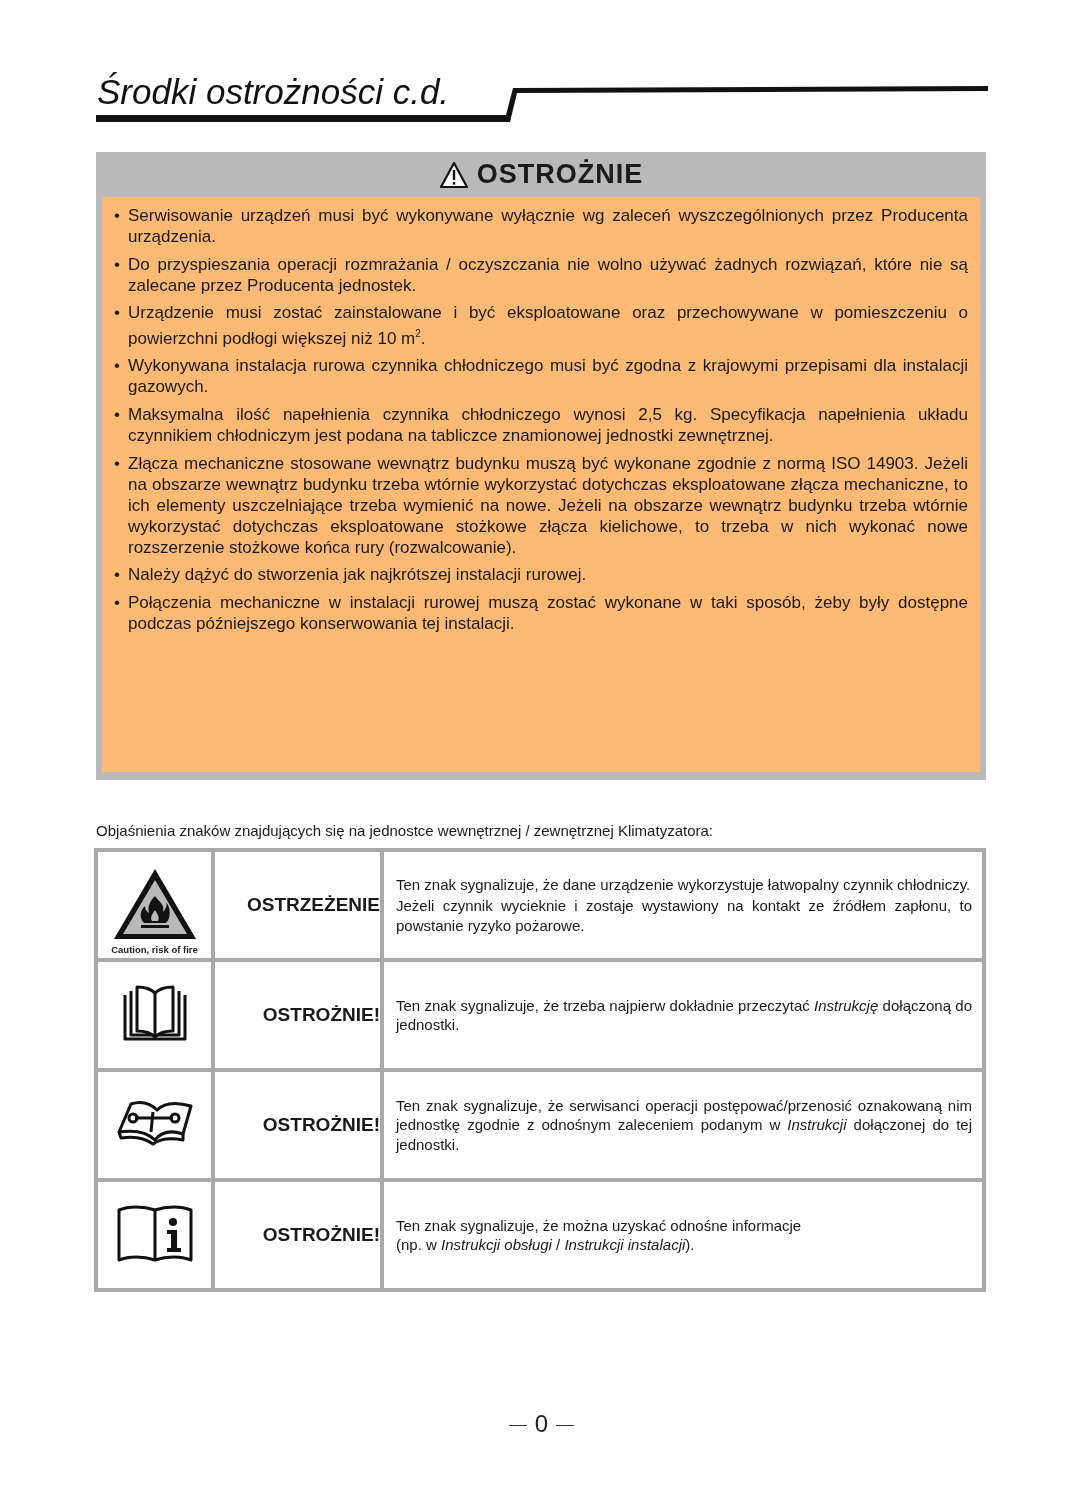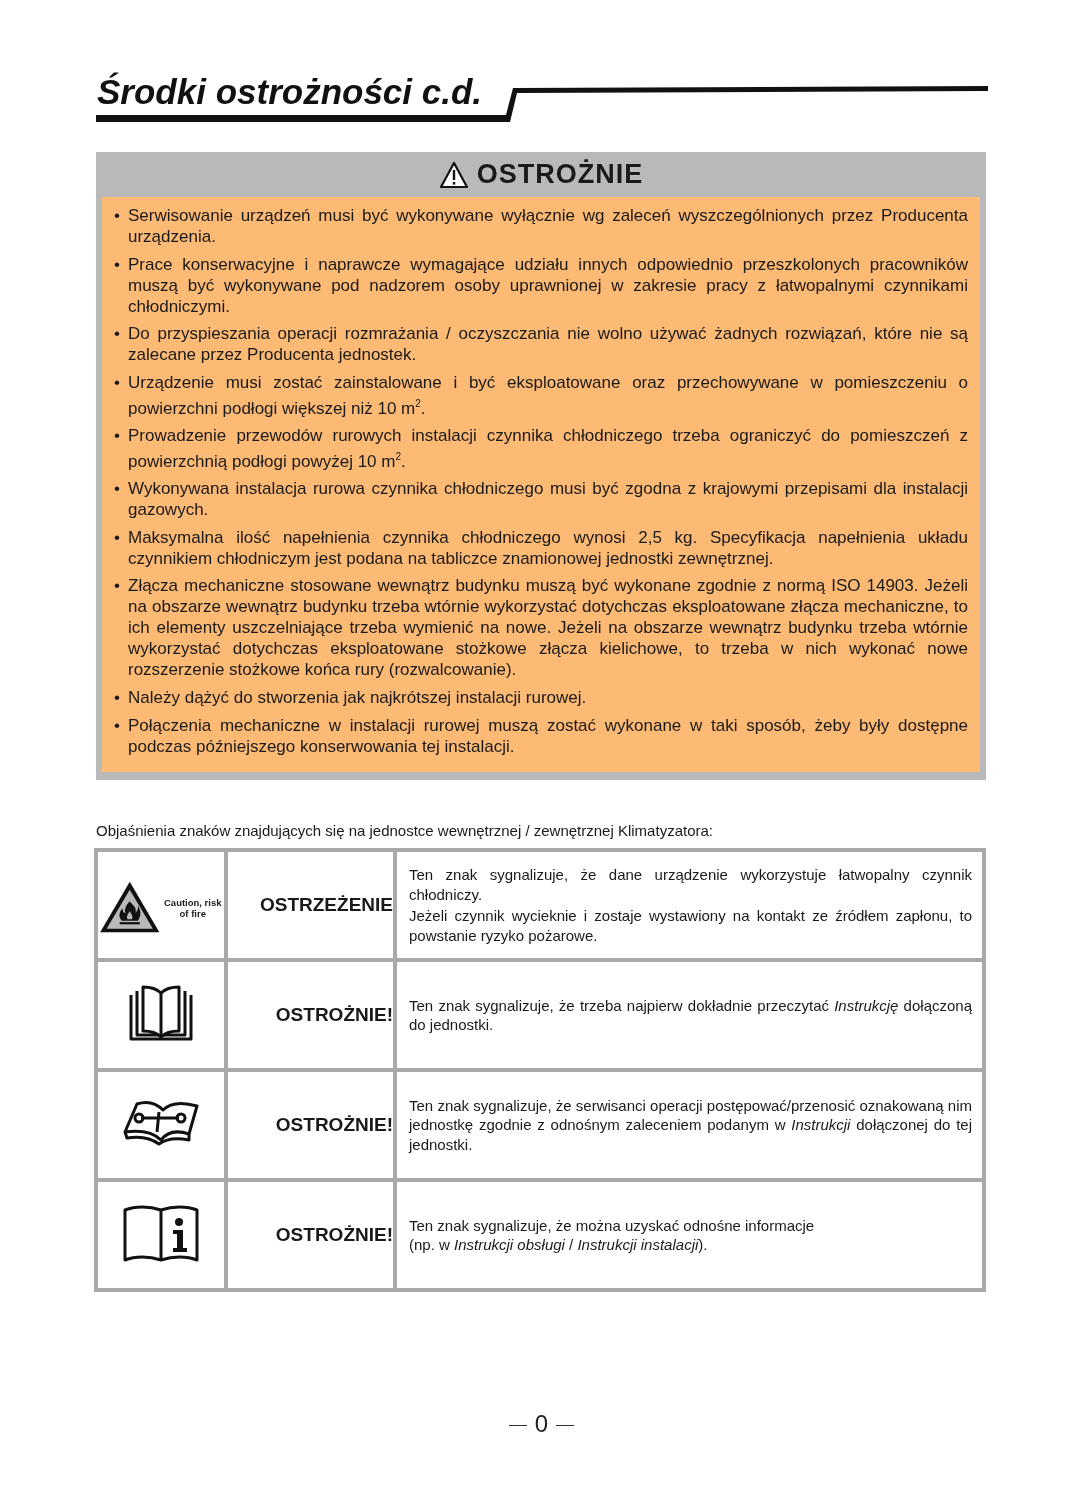--- a/index.html
+++ b/index.html
@@ -1,18 +1,18 @@
 <!DOCTYPE html>
 <html><head>
 <meta charset="utf-8">
 <style>
   html, body { margin: 0; padding: 0; background: #ffffff; }
   body { width: 1083px; height: 1508px; position: relative; font-family: "Liberation Sans", sans-serif; color: #1a1a1a; }
 
-  .title { position: absolute; left: 97px; top: 72px; font-size: 35px; font-weight: bold; font-style: italic; letter-spacing: 0px; color: #111; margin: 0; }
+  .title { position: absolute; left: 97px; top: 72px; font-size: 35px; font-weight: normal; font-style: italic; letter-spacing: 0px; color: #111; margin: 0; }
   .title-rule { position: absolute; left: 0; top: 0; }
 
   .caution-box { position: absolute; left: 96px; top: 152px; width: 890px; height: 628px; background: #b9b9b9; box-sizing: border-box; }
   .caution-head { height: 45px; display: flex; align-items: center; justify-content: center; }
   .caution-head .warn { width: 30px; height: 28px; margin-right: 8px; }
   .caution-head-label { font-size: 27px; font-weight: bold; letter-spacing: 1px; color: #1a1a1a; }
   .caution-body { position: absolute; left: 6px; top: 45px; right: 6px; bottom: 8px; background: #fdba74; padding: 8px 12px 0 12px; box-sizing: border-box; }
   .caution-body ul { list-style: none; margin: 0; padding: 0; }
   .caution-body li { position: relative; padding-left: 14px; font-size: 17px; line-height: 21px; text-align: justify; margin-bottom: 6.6px; }
   .caution-body li::before { content: "•"; position: absolute; left: 0; top: 0; font-size: 17px; }
@@ -20,21 +20,21 @@
 
   .intro { position: absolute; left: 96px; top: 822px; font-size: 15px; color: #1a1a1a; }
 
   .signs-table { position: absolute; left: 94px; top: 848px; width: 892px; border-collapse: collapse; background: #a9a9a9; }
   .signs-table td { background: #fff; border: 4px solid #a9a9a9; height: 106px; vertical-align: middle; padding: 0; }
   .signs-table td.icon-cell { width: 113px; text-align: center; }
   .signs-table td.label-cell { width: 165px; text-align: right; font-size: 19px; font-weight: bold; color: #1a1a1a; }
   .signs-table td.desc-cell { padding: 0 10px 0 12px; font-size: 15px; line-height: 19.5px; text-align: justify; }
   .desc-p { margin: 0; }
   .desc-p + .desc-p { margin-top: 2px; }
-  .fire-wrap { display: flex; flex-direction: row; align-items: center; justify-content: flex-end; height: 100px; padding-top: 4px; box-sizing: border-box; }
+  .fire-wrap { display: flex; flex-direction: column; align-items: center; justify-content: flex-end; height: 100px; padding-top: 4px; box-sizing: border-box; }
   .fire-caption { font-size: 9.5px; font-weight: bold; margin-top: 2px; color: #222; }
 
   .page-num { position: absolute; left: 0; width: 1083px; top: 1410px; text-align: center; font-size: 24px; color: #222; }
   .page-num .dash { display: inline-block; width: 18px; height: 1.5px; background: #333; vertical-align: middle; margin: 0 8px; }
 </style>
 </head>
 <body>
 
 <h1 class="title">Środki ostrożności c.d.</h1>
 <svg class="title-rule" width="1083" height="130">
@@ -46,24 +46,22 @@
     <svg class="warn" viewBox="0 0 30 28">
       <polygon points="15,2 28,26 2,26" fill="#fff" stroke="#111" stroke-width="2.2" stroke-linejoin="round"></polygon>
       <rect x="13.8" y="9" width="2.4" height="10" fill="#111"></rect>
       <rect x="13.8" y="21" width="2.4" height="2.6" fill="#111"></rect>
     </svg>
     <span class="caution-head-label">OSTROŻNIE</span>
   </div>
   <div class="caution-body">
     <ul>
       <li><span>Serwisowanie urządzeń musi być wykonywane wyłącznie wg zaleceń wyszczególnionych przez Producenta urządzenia.</span></li>
-      <li><span>Prace konserwacyjne i naprawcze wymagające udziału innych odpowiednio przeszkolonych pracowników muszą być wykonywane pod nadzorem osoby uprawnionej w zakresie pracy z łatwopalnymi czynnikami chłodniczymi.</span></li>
       <li><span>Do przyspieszania operacji rozmrażania / oczyszczania nie wolno używać żadnych rozwiązań, które nie są zalecane przez Producenta jednostek.</span></li>
       <li><span>Urządzenie musi zostać zainstalowane i być eksploatowane oraz przechowywane w pomieszczeniu o powierzchni podłogi większej niż 10 m</span><sup>2</sup><span>.</span></li>
-      <li><span>Prowadzenie przewodów rurowych instalacji czynnika chłodniczego trzeba ograniczyć do pomieszczeń z powierzchnią podłogi powyżej 10 m</span><sup>2</sup><span>.</span></li>
       <li><span>Wykonywana instalacja rurowa czynnika chłodniczego musi być zgodna z krajowymi przepisami dla instalacji gazowych.</span></li>
       <li><span>Maksymalna ilość napełnienia czynnika chłodniczego wynosi 2,5 kg. Specyfikacja napełnienia układu czynnikiem chłodniczym jest podana na tabliczce znamionowej jednostki zewnętrznej.</span></li>
       <li><span>Złącza mechaniczne stosowane wewnątrz budynku muszą być wykonane zgodnie z normą ISO 14903. Jeżeli na obszarze wewnątrz budynku trzeba wtórnie wykorzystać dotychczas eksploatowane złącza mechaniczne, to ich elementy uszczelniające trzeba wymienić na nowe. Jeżeli na obszarze wewnątrz budynku trzeba wtórnie wykorzystać dotychczas eksploatowane stożkowe złącza kielichowe, to trzeba w nich wykonać nowe rozszerzenie stożkowe końca rury (rozwalcowanie).</span></li>
       <li><span>Należy dążyć do stworzenia jak najkrótszej instalacji rurowej.</span></li>
       <li><span>Połączenia mechaniczne w instalacji rurowej muszą zostać wykonane w taki sposób, żeby były dostępne podczas późniejszego konserwowania tej instalacji.</span></li>
     </ul>
   </div>
 </div>
 
 <div class="intro">Objaśnienia znaków znajdujących się na jednostce wewnętrznej / zewnętrznej Klimatyzatora:</div>

